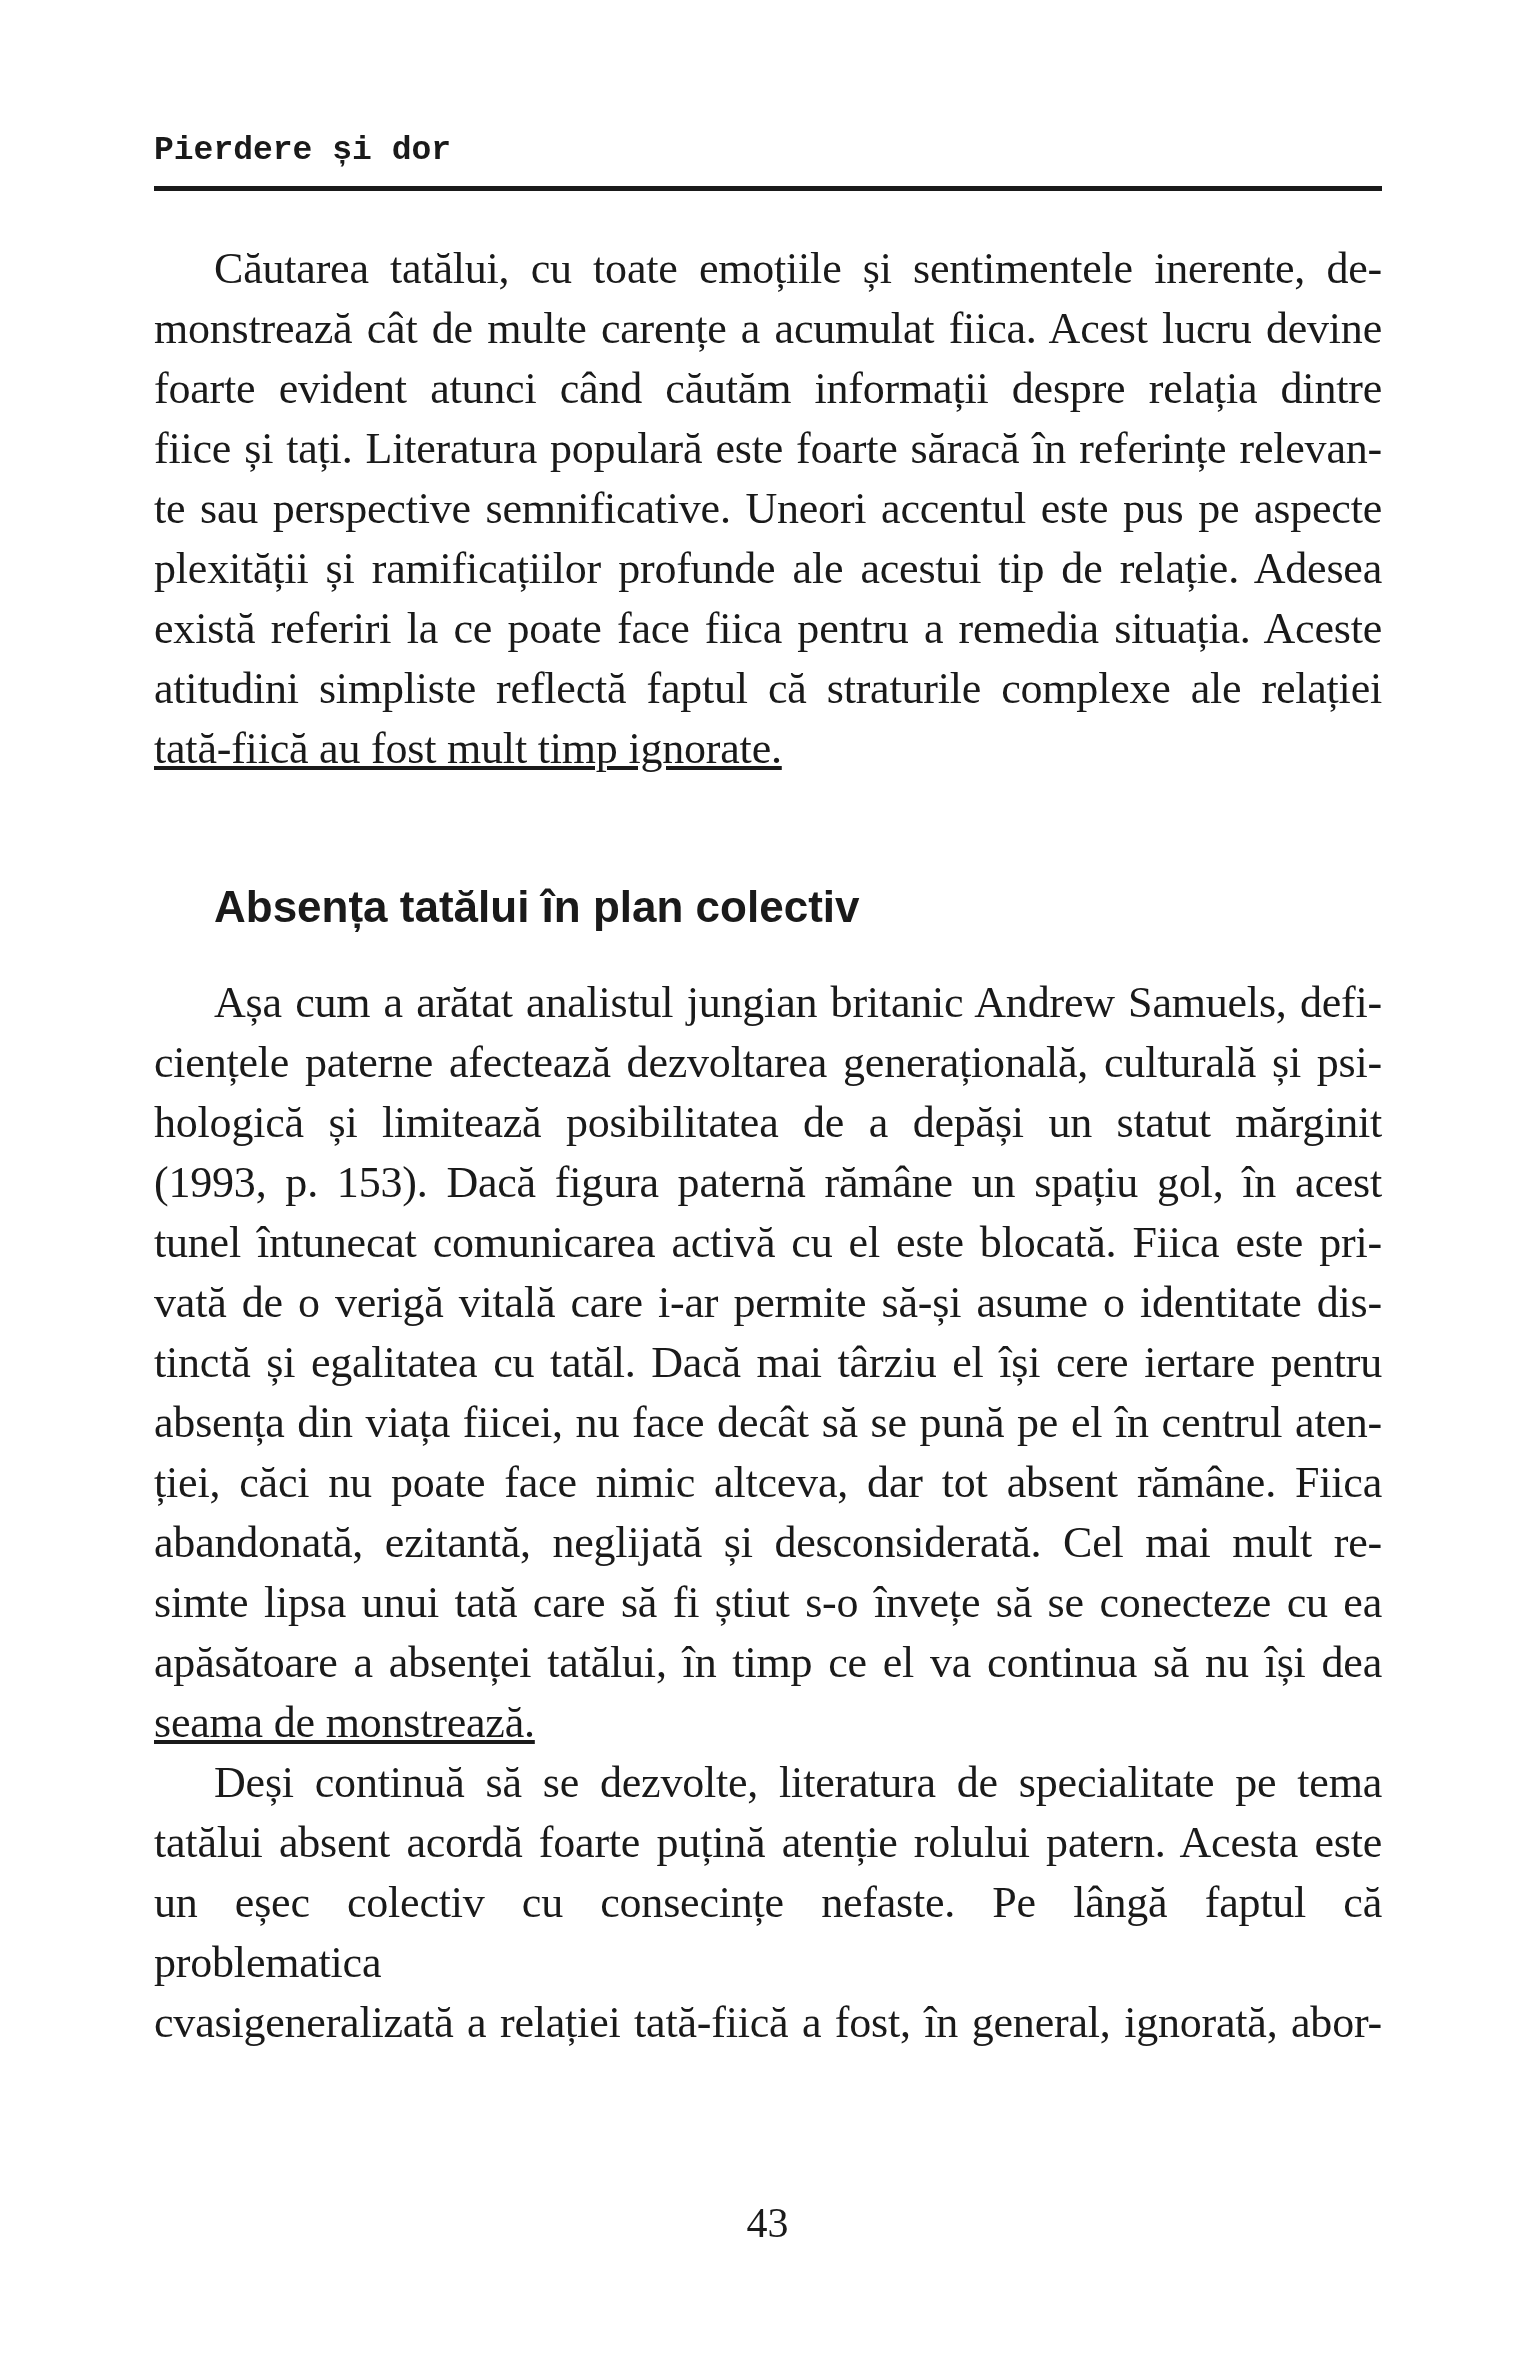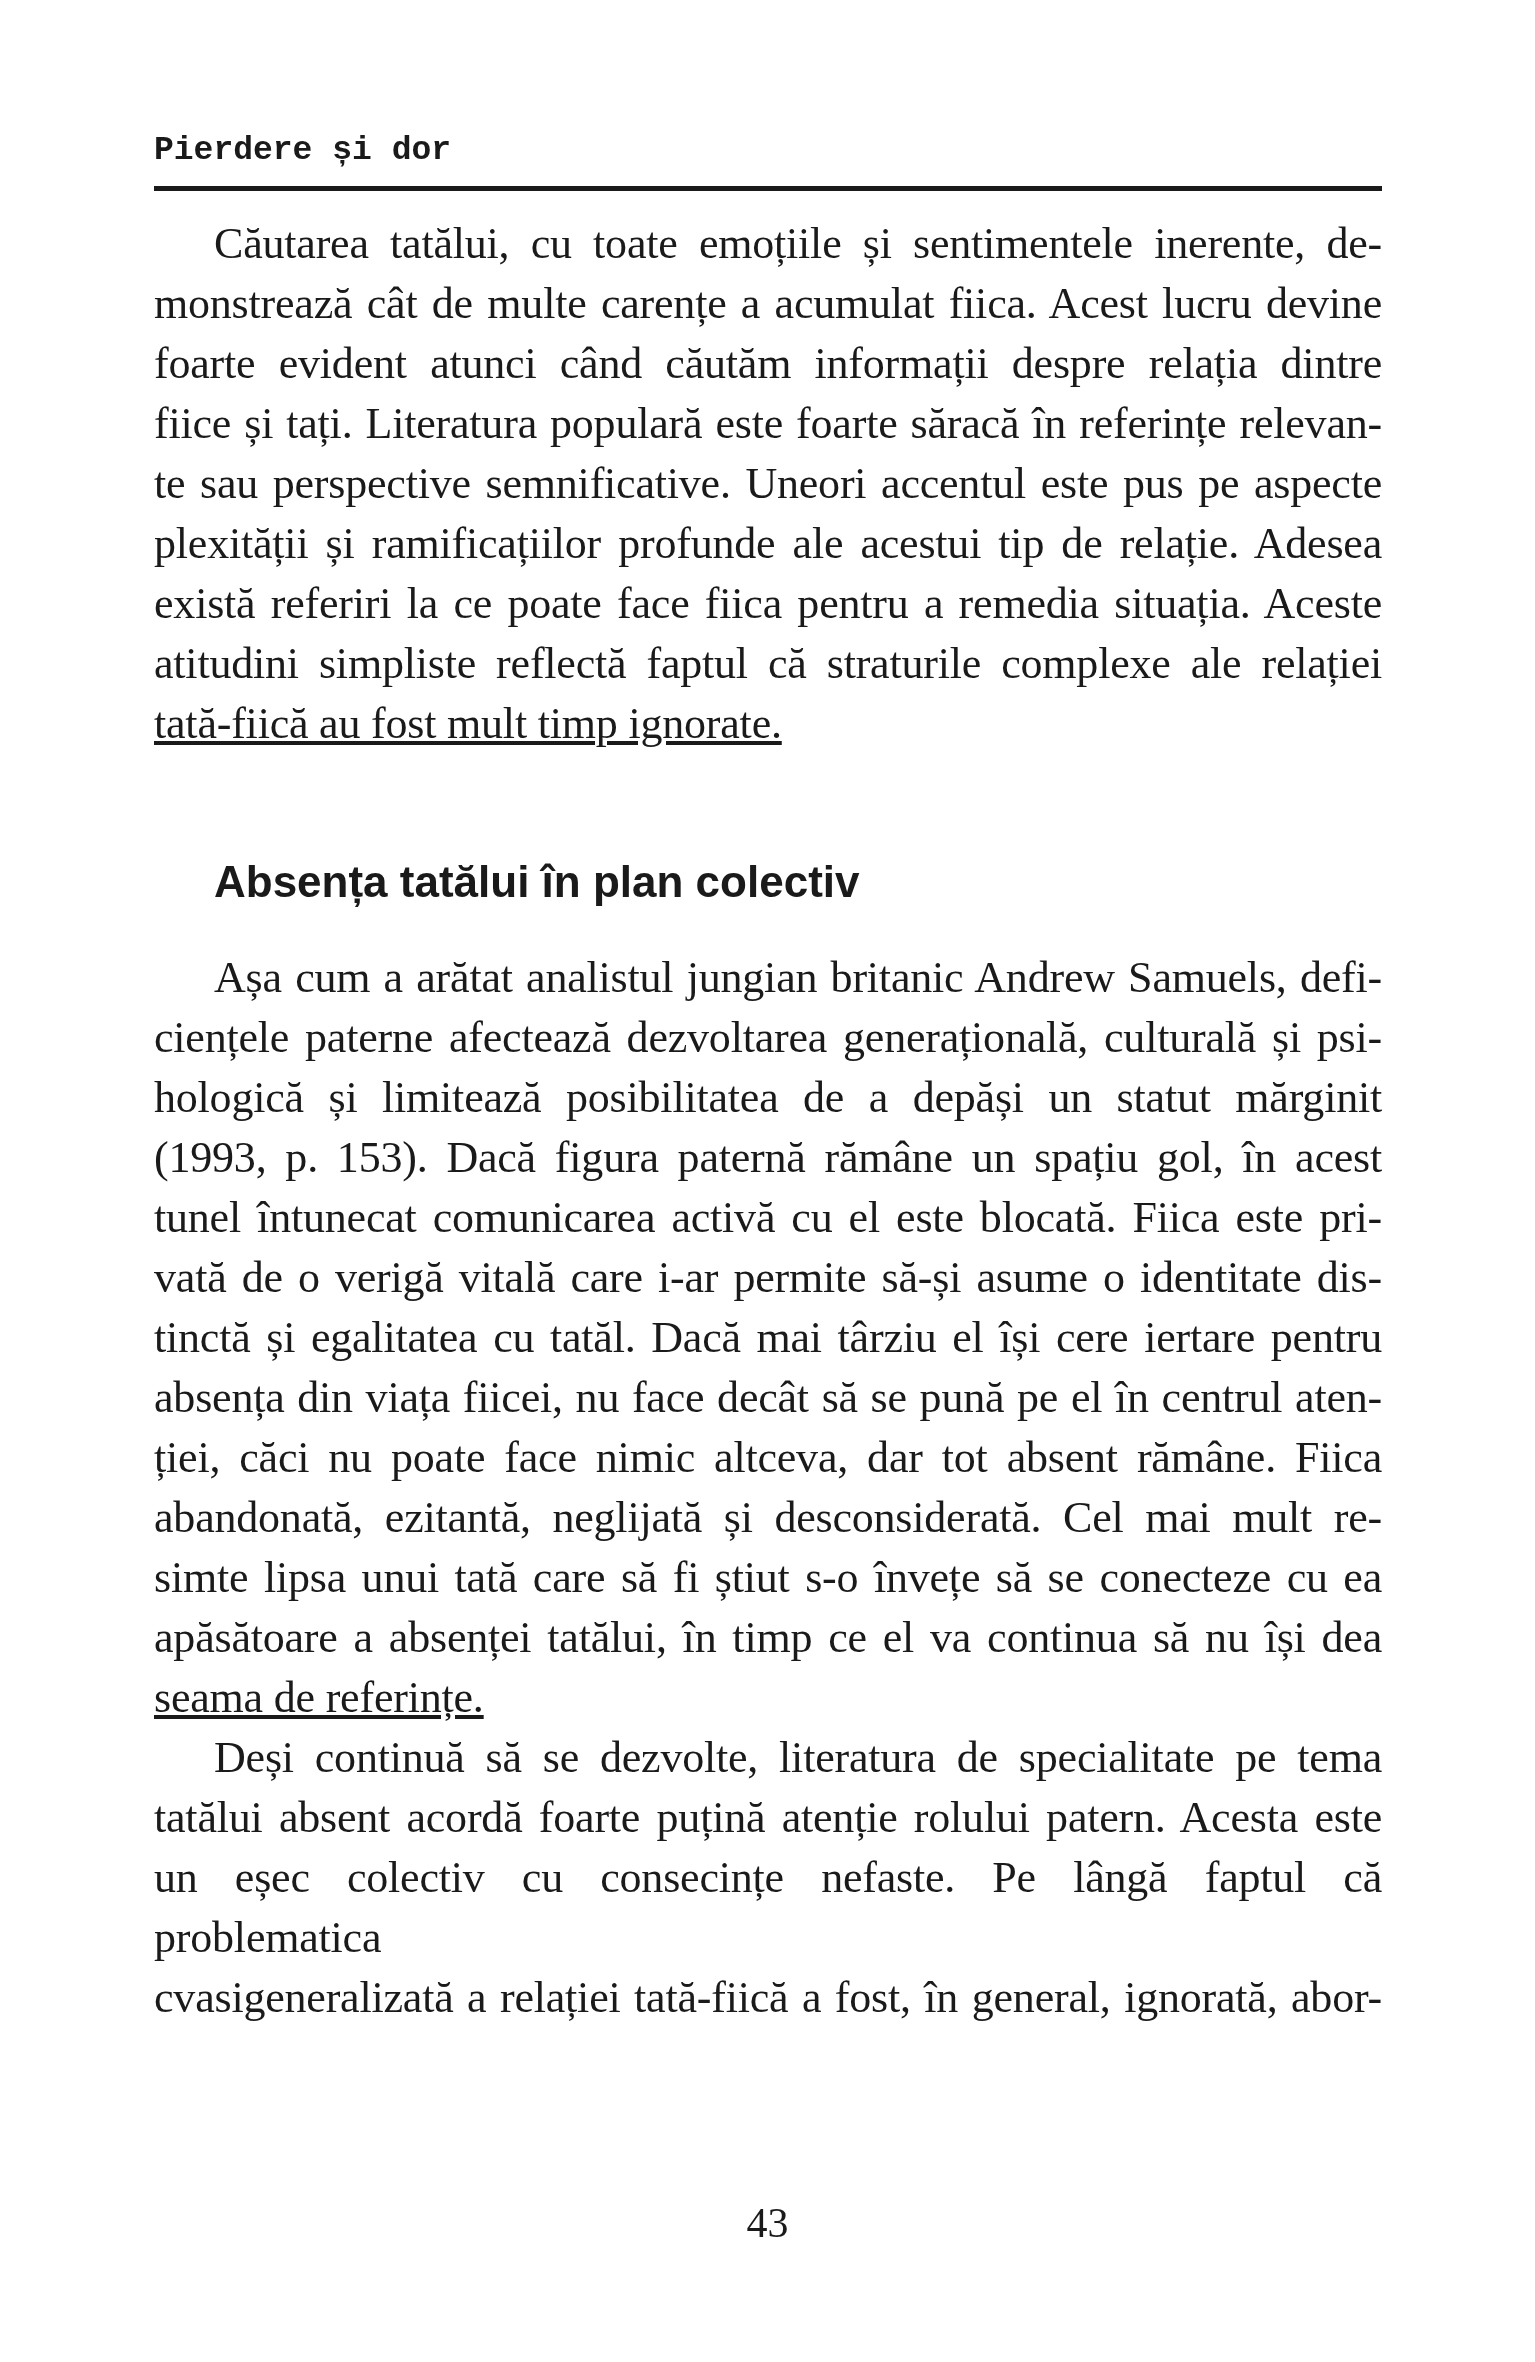--- a/index.html
+++ b/index.html
@@ -33,21 +33,21 @@
     left: 154px;
     width: 1228px;
     height: 5px;
     background: var(--ink, #1a1a1a);
   }
   .body-text {
     position: absolute;
     top: 191px;
     left: 154px;
     width: 1228px;
-    padding-top: 23px;
+    padding-top: 48px;
     font-size: 44px;
     line-height: 60px;
     letter-spacing: -0.2px;
   }
   .para { margin: 0; }
   .para .line {
     text-align: justify;
     text-align-last: justify;
     white-space: normal;
     hyphens: none;
@@ -101,21 +101,21 @@
         <div class="line">hologică și limitează posibilitatea de a depăși un statut mărginit</div>
         <div class="line">(1993, p. 153). Dacă figura paternă rămâne un spațiu gol, în acest</div>
         <div class="line">tunel întunecat comunicarea activă cu el este blocată. Fiica este pri-</div>
         <div class="line">vată de o verigă vitală care i-ar permite să-și asume o identitate dis-</div>
         <div class="line">tinctă și egalitatea cu tatăl. Dacă mai târziu el își cere iertare pentru</div>
         <div class="line">absența din viața fiicei, nu face decât să se pună pe el în centrul aten-</div>
         <div class="line">ției, căci nu poate face nimic altceva, dar tot absent rămâne. Fiica</div>
         <div class="line">abandonată, ezitantă, neglijată și desconsiderată. Cel mai mult re-</div>
         <div class="line">simte lipsa unui tată care să fi știut s-o învețe să se conecteze cu ea</div>
         <div class="line">apăsătoare a absenței tatălui, în timp ce el va continua să nu își dea</div>
-        <div class="line plain-last">seama de referințe.</div>
+        <div class="line plain-last">seama de monstrează.</div>
       </div>
       <div class="para">
         <div class="line first">Deși continuă să se dezvolte, literatura de specialitate pe tema</div>
         <div class="line">tatălui absent acordă foarte puțină atenție rolului patern. Acesta este</div>
         <div class="line">un eșec colectiv cu consecințe nefaste. Pe lângă faptul că problematica</div>
         <div class="line">cvasigeneralizată a relației tată-fiică a fost, în general, ignorată, abor-</div>
       </div>
     </main>
   <footer>
     <div class="page-number">43</div>

